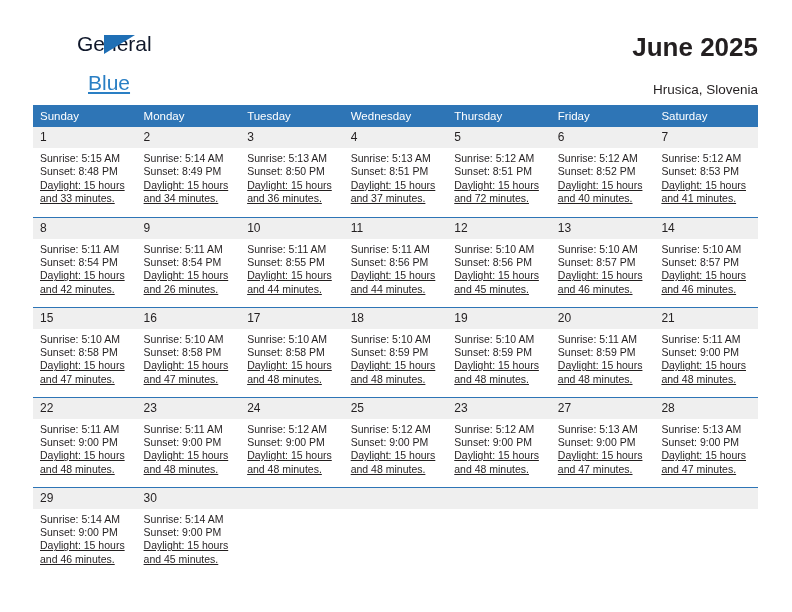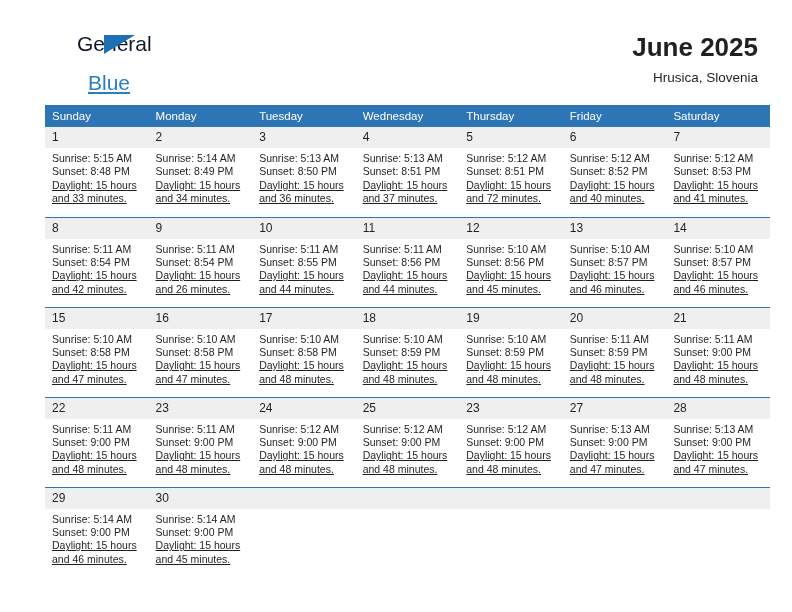--- a/index.html
+++ b/index.html
@@ -74,33 +74,32 @@
     font-size: 26px;
     font-weight: bold;
     color: #231f20;
     line-height: 34px;
     white-space: nowrap;
   }
   .cal-subtitle {
     font-size: 13.5px;
     color: #231f20;
     line-height: 20px;
-    margin-top: 4px;
+    margin-top: 16px;
     white-space: nowrap;
   }
 
   
   .calendar {
     position: absolute;
     left: 33px;
     top: 105px;
     width: 725px;
     border-collapse: collapse;
     table-layout: fixed;
-    margin-left: 12px;
   }
   .calendar col { width: 103.57px; }
 
   .calendar thead th {
     background: #2e75b6;
     color: #ffffff;
     font-size: 11.5px;
     font-weight: normal;
     text-align: left;
     padding: 5px 0 5px 7px;

